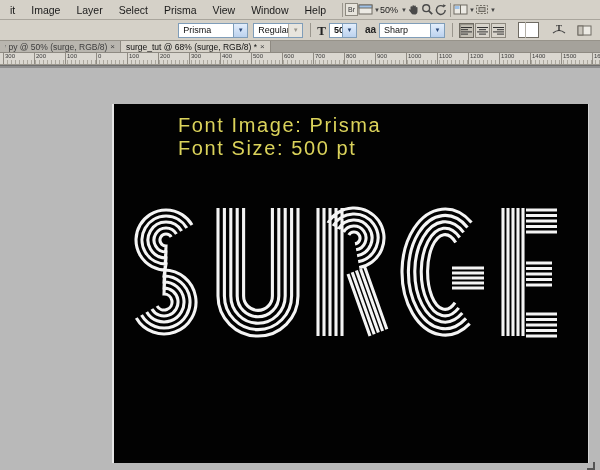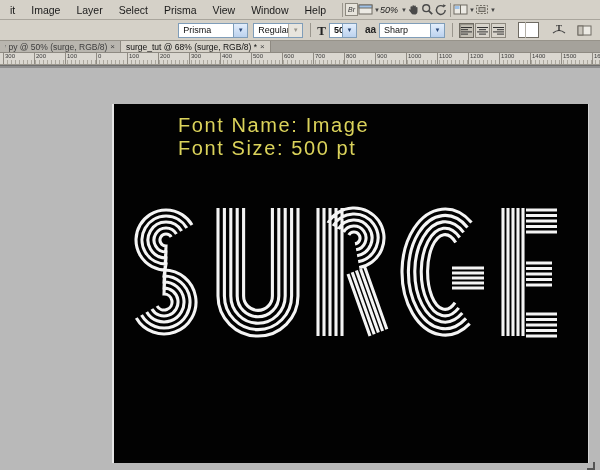--- a/index.html
+++ b/index.html
@@ -1,21 +1,21 @@
 <!DOCTYPE html>
 <html><head>
 <meta charset="utf-8">
 <style>
   html,body{margin:0;padding:0;}
   body{width:600px;height:470px;overflow:hidden;font-family:"Liberation Sans",sans-serif;background:#b9b9b9;position:relative;}
   
   .menubar{height:20px;background:#d5d1c8;border-bottom:1px solid #a9a59c;display:flex;align-items:center;font-size:10.5px;color:#1a1a1a;box-sizing:border-box;padding-left:2px;}
   .menu-items{display:flex;align-items:center;}
   .mi{padding:0 8px;white-space:nowrap;}
-  .mbar-right{display:flex;align-items:center;margin-left:6px;font-style:italic;}
+  .mbar-right{display:flex;align-items:center;margin-left:6px;}
   .vline{width:1px;height:14px;background:#9a968d;margin:0 2px;}
   .tinybtn{height:13px;display:flex;align-items:center;justify-content:center;border:1px solid #8d897f;background:#e7e4dc;font-size:7px;color:#333;box-sizing:border-box;padding:0 2px;}
   .drop{font-size:6px;color:#444;margin-left:1px;}
   .zoomlvl{font-size:9px;color:#222;display:flex;align-items:center;gap:2px;}
   .icon-svg{display:block;}
   .toolbar{height:21px;background:#d5d1c8;border-bottom:1px solid #97938a;display:flex;align-items:center;box-sizing:border-box;padding:0 4px;position:relative;font-size:9.5px;justify-content:flex-end;}
   .combo{display:flex;align-items:stretch;border:1px solid #7f9db9;background:#fff;height:15px;box-sizing:border-box;margin-right:5px;}
   .combo .val{padding:0 4px;display:flex;align-items:center;font-size:9px;color:#111;white-space:nowrap;overflow:hidden;}
   .combo .btn{width:13px;background:linear-gradient(#e3eefc,#bcd2ee);border-left:1px solid #7f9db9;display:flex;align-items:center;justify-content:center;font-size:6px;color:#2c4a7c;}
   .combo.disabled .btn{background:#e8e5de;color:#9a968d;border-left:1px solid #b5b1a8;}
@@ -204,21 +204,21 @@
     <span class="rlabel" style="left: 499px;">1300</span>
     <span class="rlabel" style="left: 530px;">1400</span>
     <span class="rlabel" style="left: 561px;">1500</span>
     <span class="rlabel" style="left: 592px;">1600</span>
   </div>
 <div class="ruler-shadow"></div>
 
 <div class="workspace">
   <div class="document">
     <div class="info-text" style="color: rgb(219, 211, 91);">
-      <div>Font Name: Image</div>
+      <div>Font Image: Prisma</div>
       <div>Font Size: 500 pt</div>
     </div>
     <div class="surge">
         <svg width="72" height="132" viewBox="0 0 72 132">
           <path d="M62.0,19.0 A30.0 30.0 0 1 0 36.0,64.0 L34.0,64.0 A32.0 32.0 0 1 1 6.3,112.0 M56.8,22.0 A24.0 24.0 0 1 0 36.0,58.0 L34.0,70.0 A26.0 26.0 0 1 1 11.5,109.0 M51.6,25.0 A18.0 18.0 0 1 0 36.0,52.0 L34.0,76.0 A20.0 20.0 0 1 1 16.7,106.0 M46.4,28.0 A12.0 12.0 0 1 0 36.0,46.0 L34.0,82.0 A14.0 14.0 0 1 1 21.9,103.0 M41.2,31.0 A6.0 6.0 0 1 0 36.0,40.0 L34.0,88.0 A8.0 8.0 0 1 1 27.1,100.0 " fill="none" stroke="#f4f4f4" stroke-width="3.1" stroke-linecap="butt"></path>
         </svg>
         <svg width="92" height="132" viewBox="0 0 92 132">
           <path d="M6.0,2 L6.0,90 A40.0 40.0 0 0 0 86.0,90.0 L86.0,2 M12.4,2 L12.4,90 A33.6 33.6 0 0 0 79.6,90.0 L79.6,2 M18.8,2 L18.8,90 A27.2 27.2 0 0 0 73.2,90.0 L73.2,2 M25.2,2 L25.2,90 A20.8 20.8 0 0 0 66.8,90.0 L66.8,2 M31.6,2 L31.6,90 A14.4 14.4 0 0 0 60.4,90.0 L60.4,2 " fill="none" stroke="#f4f4f4" stroke-width="3.1" stroke-linecap="butt"></path>
         </svg>
         <svg width="76" height="132" viewBox="0 0 76 132">

